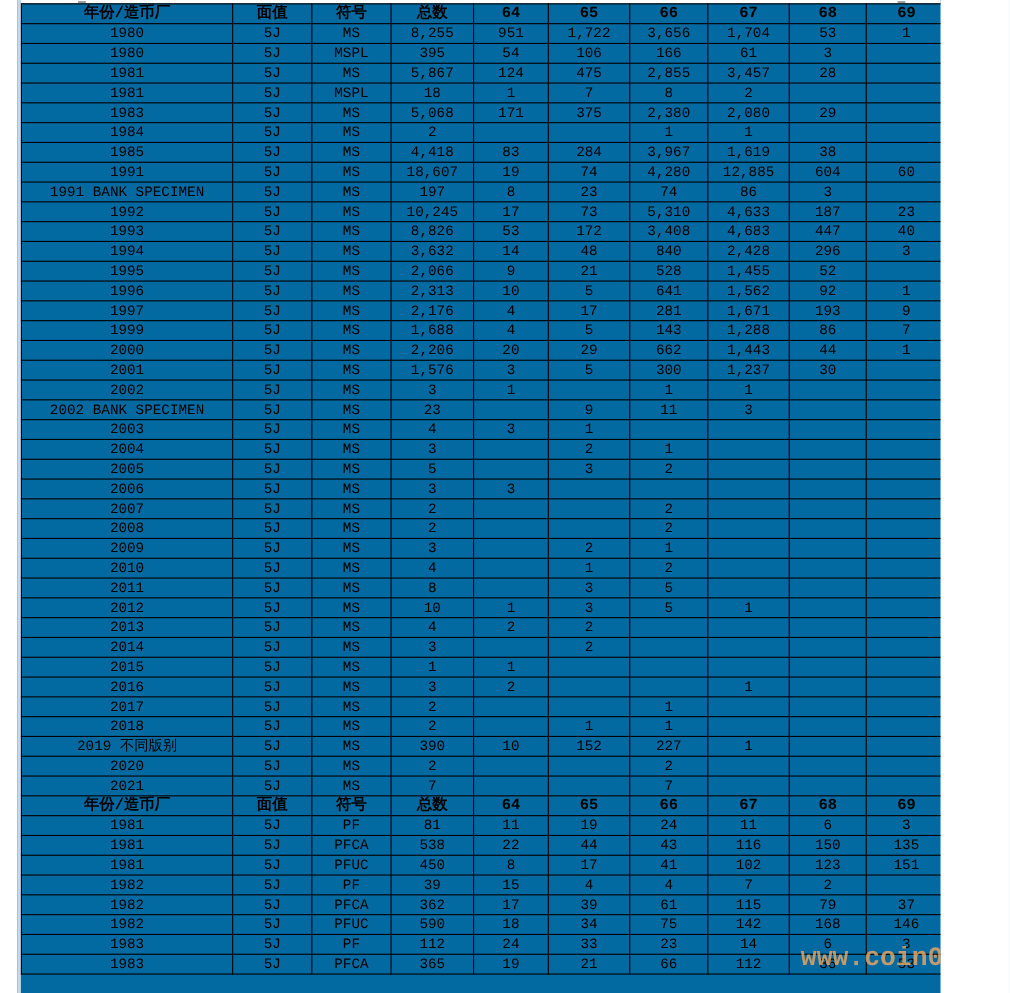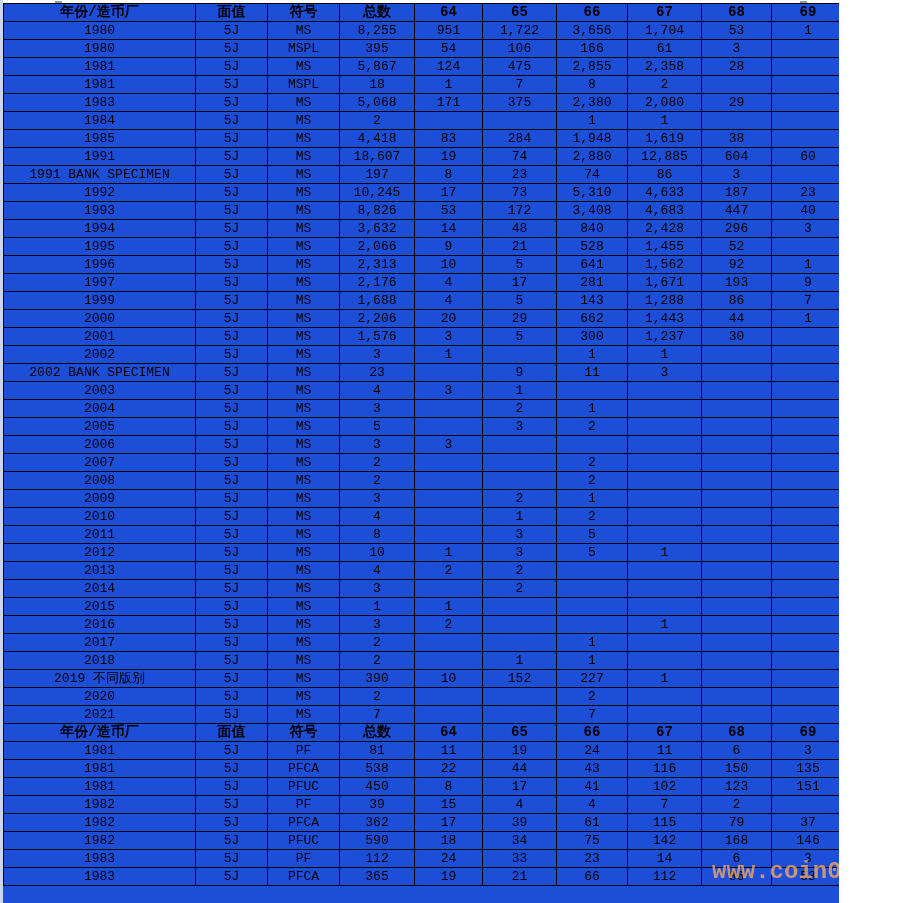--- a/index.html
+++ b/index.html
@@ -1,22 +1,23 @@
 <!DOCTYPE html>
 <html><head>
 <meta charset="utf-8">
 <style>
   html,body { margin:0; padding:0; background:#ffffff; }
   .screen {
     position:relative;
     width:839px; height:903px;
-    background:#1d4ed8;
+    background:#0369a1;
     overflow:hidden;
     font-family:"Liberation Mono","DejaVu Sans Mono",monospace;
     color:#000;
+    margin-left:16px;
   }
   .left-edge {
     position:absolute; left:0; top:0;
     width:3px; height:903px;
     background:#c9d7ec;
   }
   .top-sliver {
     position:absolute; left:3px; top:0;
     width:915px; height:3px;
     background:#ffffff;
@@ -129,21 +130,21 @@
           <td></td>
         </tr>
         <tr>
           <td>1981</td>
           <td>5J</td>
           <td>MS</td>
           <td>5,867</td>
           <td>124</td>
           <td>475</td>
           <td>2,855</td>
-          <td>2,358</td>
+          <td>3,457</td>
           <td>28</td>
           <td></td>
           <td></td>
         </tr>
         <tr>
           <td>1981</td>
           <td>5J</td>
           <td>MSPL</td>
           <td>18</td>
           <td>1</td>
@@ -180,34 +181,34 @@
           <td></td>
           <td></td>
         </tr>
         <tr>
           <td>1985</td>
           <td>5J</td>
           <td>MS</td>
           <td>4,418</td>
           <td>83</td>
           <td>284</td>
-          <td>1,948</td>
+          <td>3,967</td>
           <td>1,619</td>
           <td>38</td>
           <td></td>
           <td></td>
         </tr>
         <tr>
           <td>1991</td>
           <td>5J</td>
           <td>MS</td>
           <td>18,607</td>
           <td>19</td>
           <td>74</td>
-          <td>2,880</td>
+          <td>4,280</td>
           <td>12,885</td>
           <td>604</td>
           <td>60</td>
           <td></td>
         </tr>
         <tr>
           <td>1991 BANK SPECIMEN</td>
           <td>5J</td>
           <td>MS</td>
           <td>197</td>

